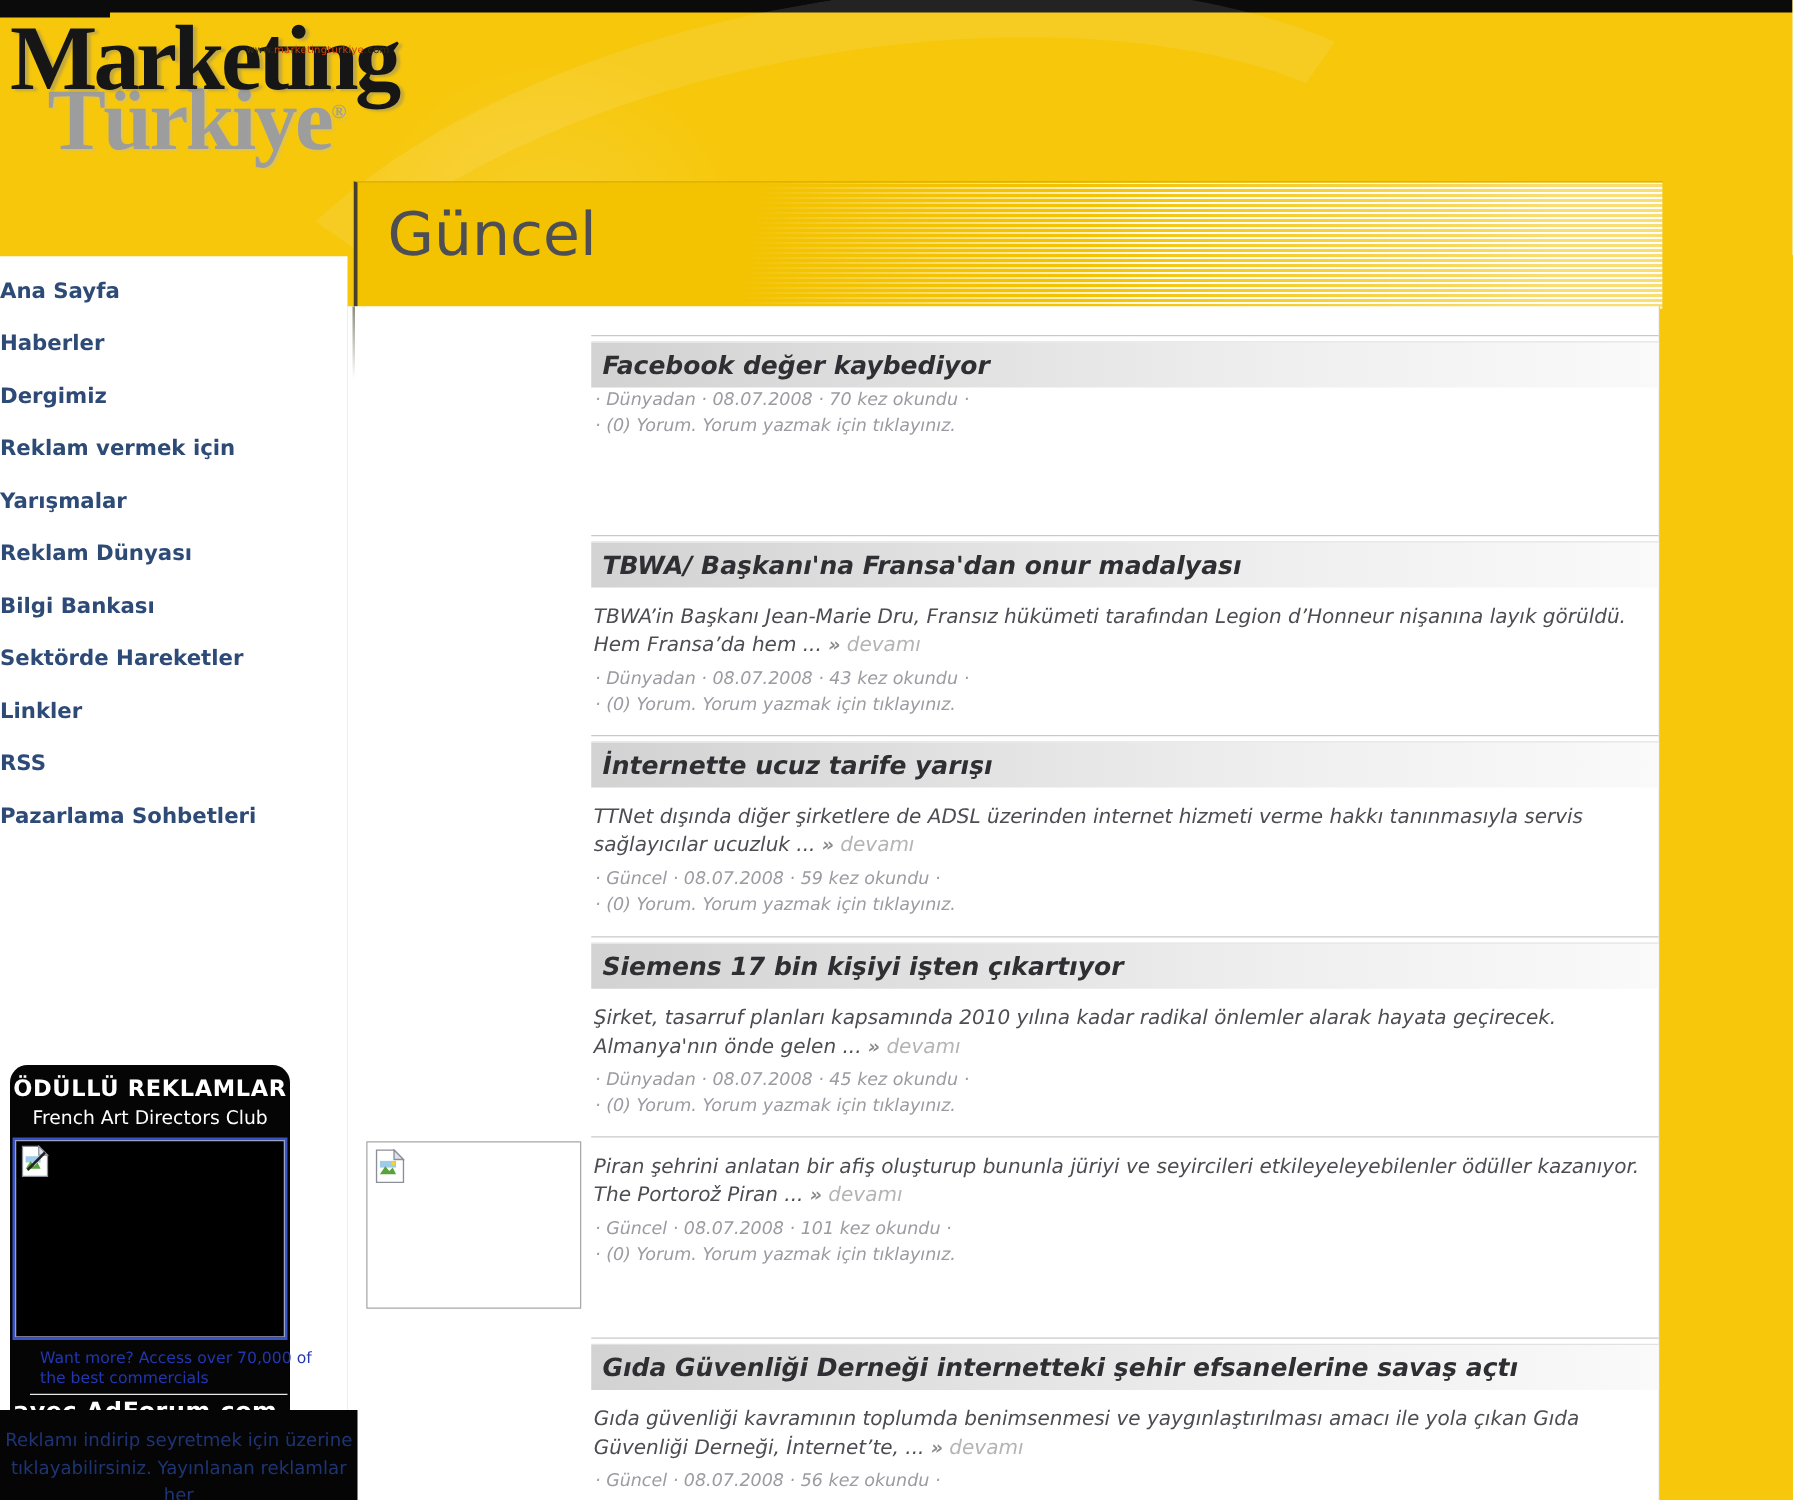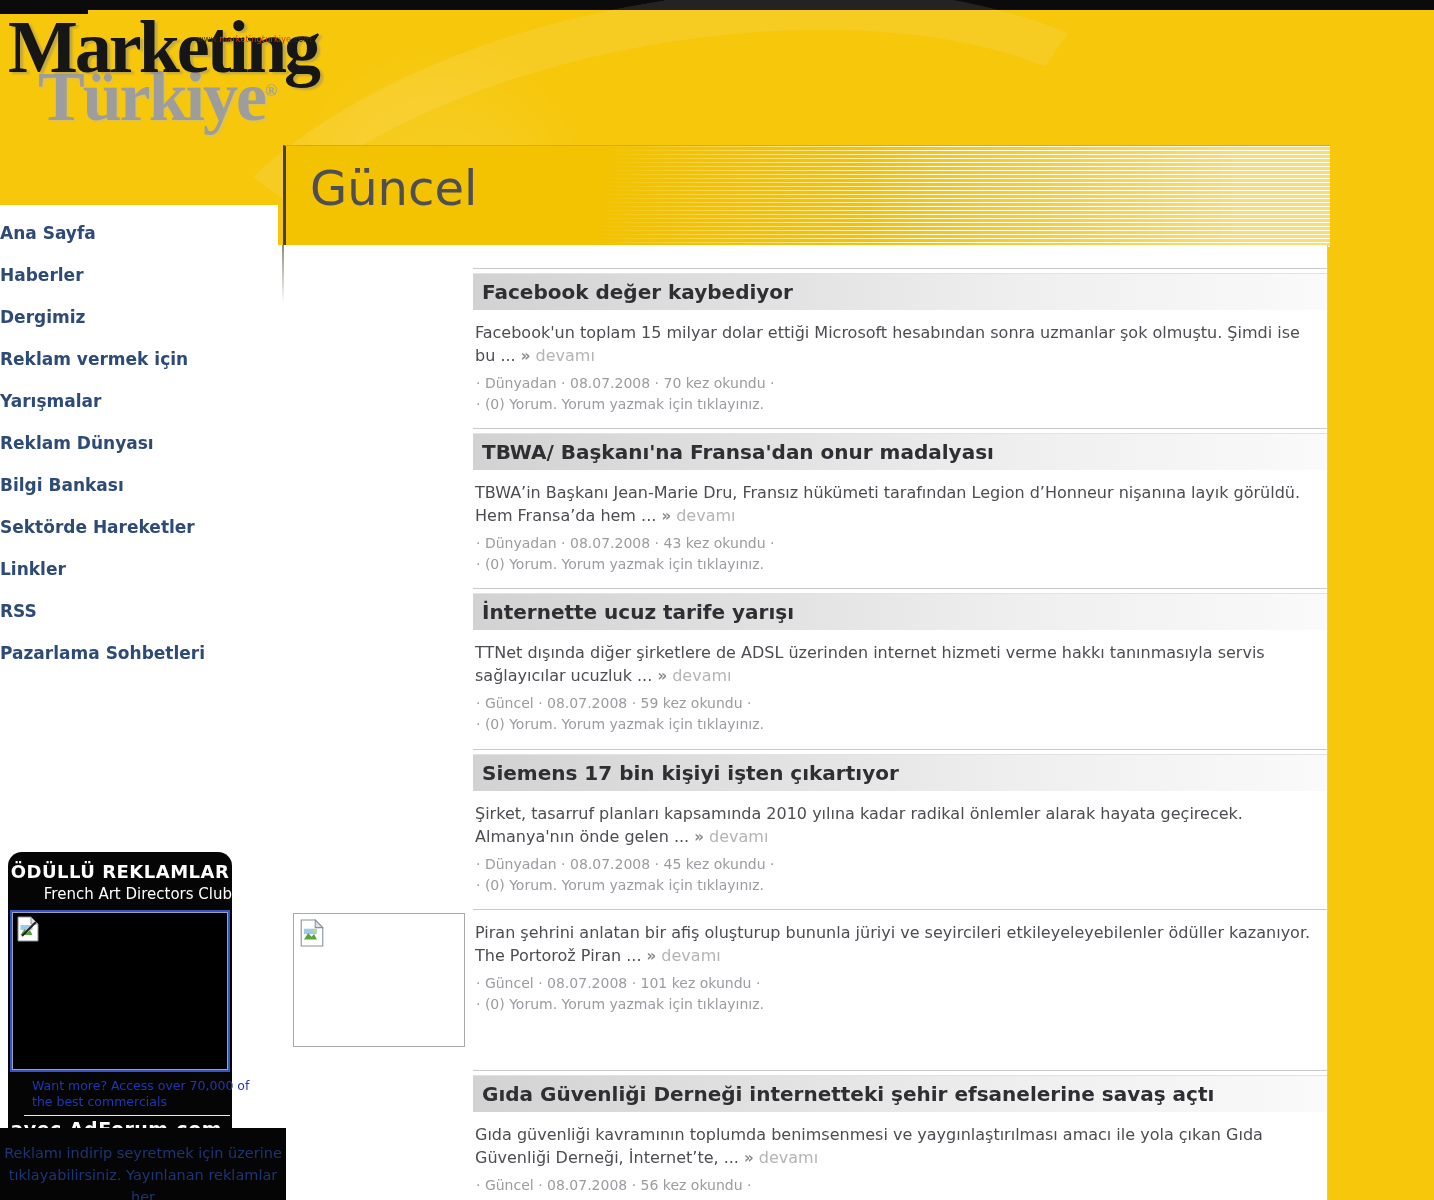--- a/index.html
+++ b/index.html
@@ -48,41 +48,41 @@
     border-right:1px solid #c9c9c9;overflow:hidden;}
   .band-edge-fade{position:absolute;left:4px;top:0;width:2px;height:58px;
     background:linear-gradient(to bottom,#8d8d7d,rgba(255,255,255,0));}
 
   
   .nav{position:absolute;left:0;top:212px;width:278px;}
   .nav-item{height:42px;line-height:42px;
     font-size:17px;font-weight:bold;color:#2d4b76;cursor:pointer;white-space:nowrap;}
 
   
-  .article{position:absolute;left:195px;width:854px;}
+  .article{position:absolute;left:195px;width:854px;font-style:italic;}
   .sep{height:1px;background:#c9c9c9;margin-bottom:4px;}
   .abar{background:linear-gradient(to right,#d2d2d2,#efefef 65%,#fafafa);
     padding:4px 8px 3px 9px;border-top:1px solid #e2e2e2;}
   .abar h2{margin:0;font-size:20px;line-height:29px;color:#2e2e33;max-width:795px;cursor:pointer;}
   .abody{margin:11px 0 5px 2px;font-size:16px;line-height:23px;color:#4c4c52;max-width:840px;}
   .more-arrow{color:#8a8a8a;font-weight:bold;font-size:15px;}
   .more-link{color:#b4b4b4;text-decoration:none;cursor:pointer;}
   .ameta{margin-left:3px;font-size:14px;line-height:21px;color:#9b9ba1;}
   .acomments{cursor:pointer;}
 
   
   .thumb{position:absolute;left:15px;top:668px;width:170px;height:132px;background:#fff;
     border:1px solid #a8a8a8;cursor:pointer;}
   .thumb svg{position:absolute;left:5px;top:5px;}
 
   
   .ad-box{position:absolute;left:8px;top:852px;width:224px;height:276px;background:#050505;
     border-radius:14px 14px 0 0;color:#ffffff;}
   .ad-title{text-align:center;margin-top:9px;font-size:18px;font-weight:bold;letter-spacing:0.5px;}
-  .ad-subtitle{text-align:right;margin-top:3px;font-size:15px;padding-left:18px;}
+  .ad-subtitle{text-align:left;margin-top:3px;font-size:15px;padding-left:18px;}
   .ad-media{position:relative;margin:7px auto 0 auto;width:216px;height:158px;background:#000;
     border:2px solid #3a53c4;box-shadow:inset 0 0 0 1px #9aa0c0;cursor:pointer;}
   .ad-media svg{position:absolute;left:4px;top:4px;}
   .ad-link{display:block;margin:6px 0 0 24px;width:232px;font-size:12.5px;line-height:16px;
     color:#2237b0;cursor:pointer;}
   .ad-divider{border:0;border-top:1px solid #e8e8e8;margin:5px 2px 0 16px;}
   .ad-brand{text-align:right;padding-right:10px;margin-top:2px;font-size:19px;font-weight:bold;letter-spacing:0.5px;}
   .ad-caption{position:absolute;left:0;top:1128px;width:286px;height:72px;background:#050505;}
   .ad-caption div{padding:14px 2px 0 2px;text-align:center;font-size:14.5px;line-height:22px;color:#1e3575;}
 </style>
@@ -110,22 +110,20 @@
 <div class="sidebar-panel"></div>
 
 <div class="content-panel">
   <div class="band-edge-fade"></div>
 
   <div class="article" style="top:23px">
     <div class="sep"></div>
     <div class="abar">
       <h2>Facebook değer kaybediyor</h2>
     </div>
-    <p class="abody"><span>Facebook'un toplam 15 milyar dolar ettiği Microsoft hesabından sonra uzmanlar şok olmuştu. Şimdi ise bu ...</span>
-      <a class="more-link"><span class="more-arrow">»</span> <span>devamı</span></a></p>
     <div class="ameta">· Dünyadan · 08.07.2008 · 70 kez okundu ·</div>
     <div class="ameta acomments">· (0) Yorum. Yorum yazmak için tıklayınız.</div>
   </div>
 
   <div class="article" style="top:183px">
     <div class="sep"></div>
     <div class="abar">
       <h2>TBWA/ Başkanı'na Fransa'dan onur madalyası</h2>
     </div>
     <p class="abody"><span>TBWA’in Başkanı Jean-Marie Dru, Fransız hükümeti tarafından Legion d’Honneur nişanına layık görüldü. Hem Fransa’da hem ...</span>

